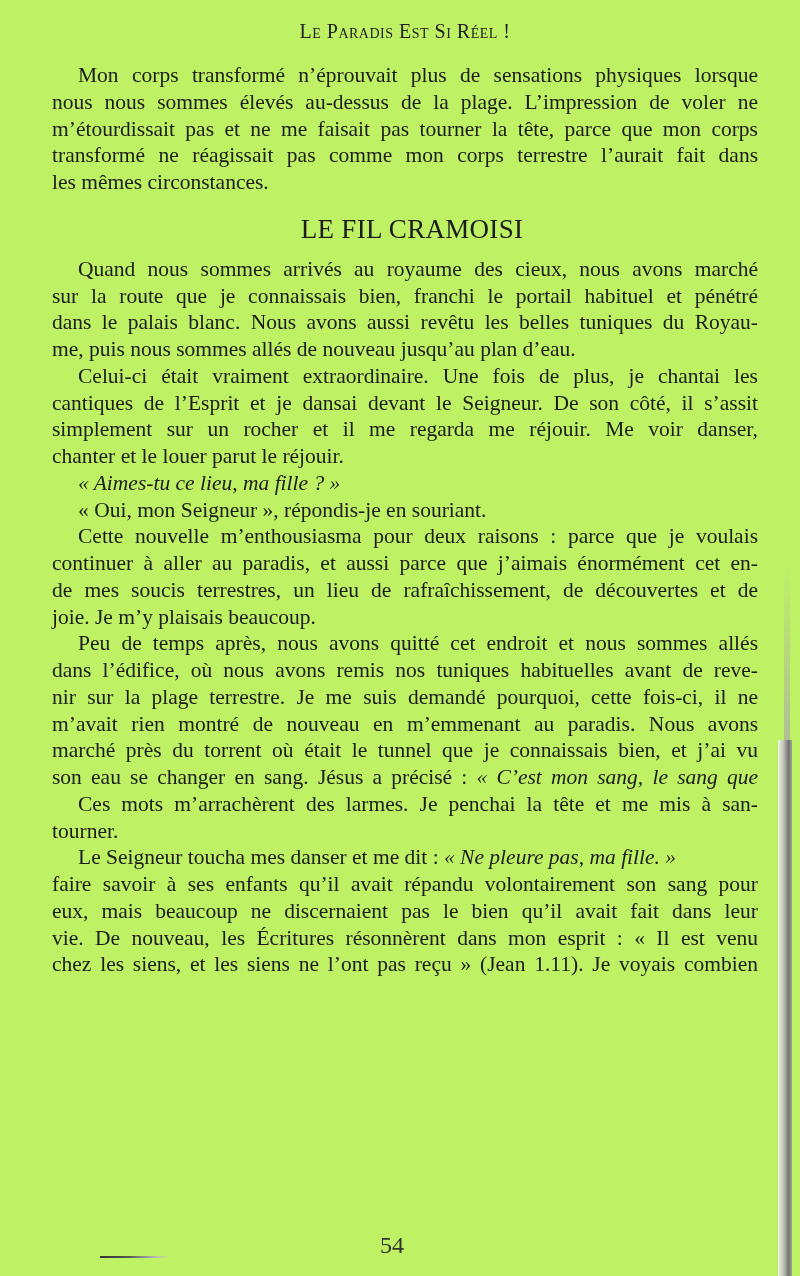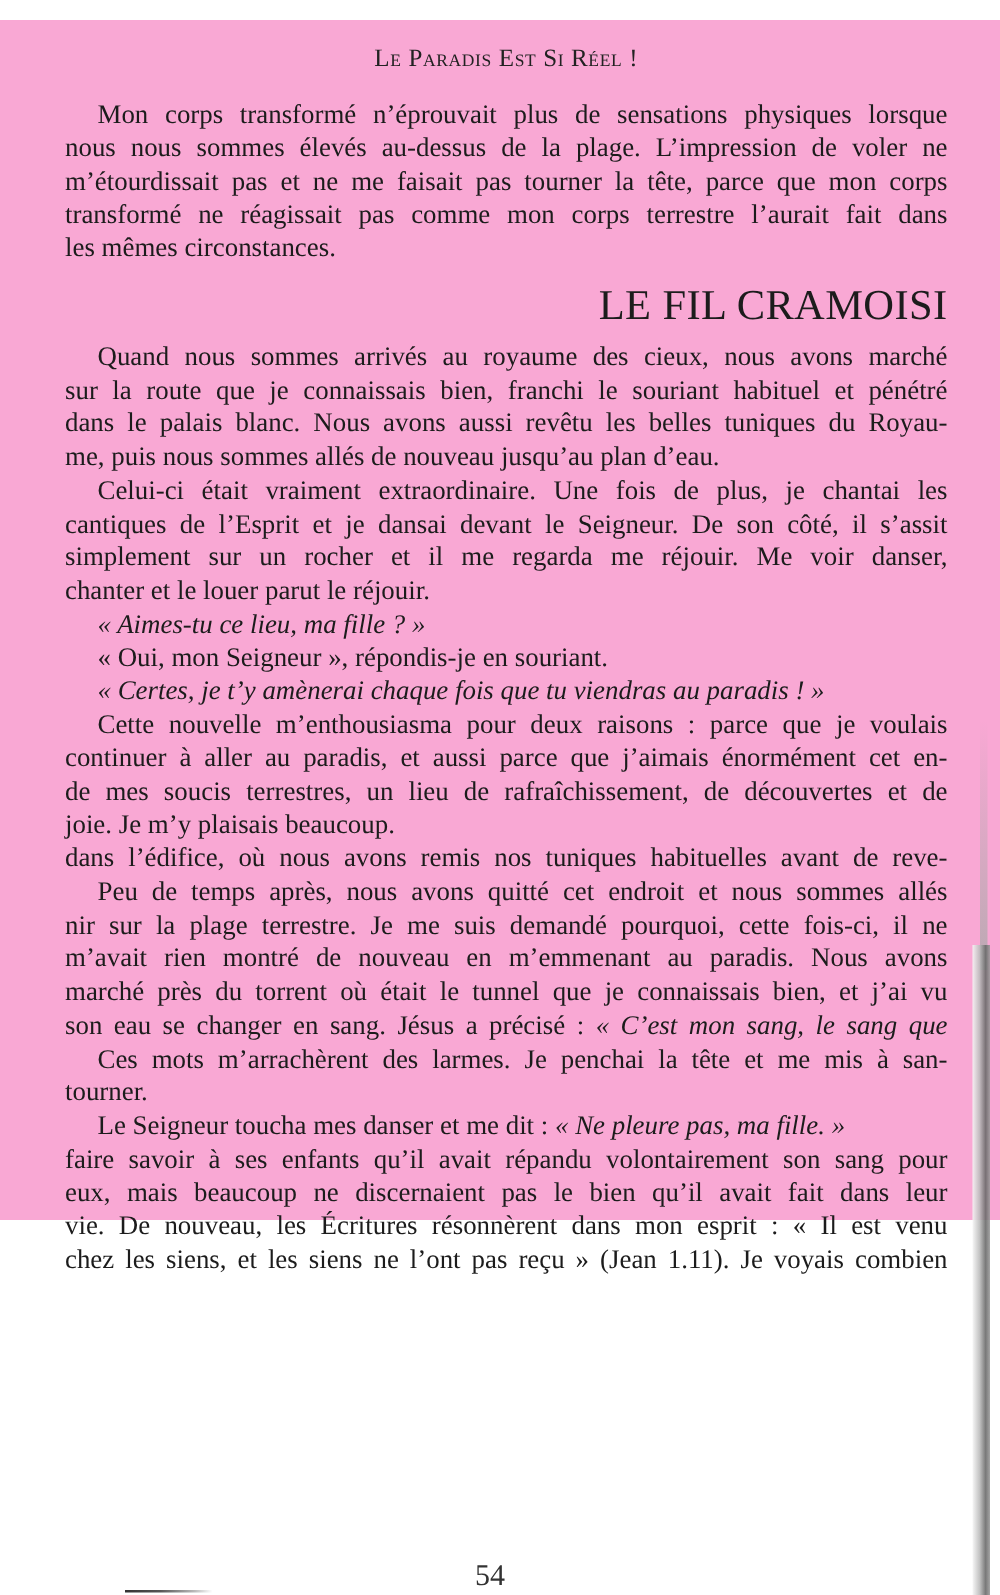--- a/index.html
+++ b/index.html
@@ -10,23 +10,23 @@
     body {
       width: 800px;
       height: 1276px;
       position: relative;
       overflow: hidden;
       font-family: "Liberation Serif", "DejaVu Serif", serif;
       color: #1c1c1c;
     }
     .page {
       position: absolute;
-      left: 0; top: 16px;
-      width: 800px; height: 960px;
-      background: #f9a8d4;
+      left: 0; top: 0;
+      width: 800px; height: 1276px;
+      background: #bef264;
     }
     .running-head {
       position: absolute;
       top: 20px;
       left: 0;
       width: 810px;
       text-align: center;
       font-size: 20px;
       font-variant: small-caps;
       letter-spacing: 0.5px;
@@ -49,22 +49,22 @@
     }
     .line.last {
       text-align-last: left;
     }
     .line.indent {
       padding-left: 26px;
     }
     .em { font-style: italic; }
     .section-title {
       display: block;
-      text-align: right;
-      font-size: 34px;
+      text-align: center;
+      font-size: 27px;
       height: 56px;
       line-height: 58px;
       margin-left: 14px;
       letter-spacing: 0.3px;
     }
     .gap { display: block; height: 4px; }
     .page-number {
       position: absolute;
       top: 1232px;
       left: 380px;
@@ -109,40 +109,39 @@
     <span class="line indent">Mon corps transformé n’éprouvait plus de sensations physiques lorsque</span>
     <span class="line">nous nous sommes élevés au-dessus de la plage. L’impression de voler ne</span>
     <span class="line">m’étourdissait pas et ne me faisait pas tourner la tête, parce que mon corps</span>
     <span class="line">transformé ne réagissait pas comme mon corps terrestre l’aurait fait dans</span>
     <span class="line last">les mêmes circonstances.</span>
 
     <span class="gap"></span>
     <span class="section-title">LE FIL CRAMOISI</span>
 
     <span class="line indent">Quand nous sommes arrivés au royaume des cieux, nous avons marché</span>
-    <span class="line">sur la route que je connaissais bien, franchi le souriant habituel et pénétré</span>
+    <span class="line">sur la route que je connaissais bien, franchi le portail habituel et pénétré</span>
     <span class="line">dans le palais blanc. Nous avons aussi revêtu les belles tuniques du Royau-</span>
     <span class="line last">me, puis nous sommes allés de nouveau jusqu’au plan d’eau.</span>
 
     <span class="line indent">Celui-ci était vraiment extraordinaire. Une fois de plus, je chantai les</span>
     <span class="line">cantiques de l’Esprit et je dansai devant le Seigneur. De son côté, il s’assit</span>
     <span class="line">simplement sur un rocher et il me regarda me réjouir. Me voir danser,</span>
     <span class="line last">chanter et le louer parut le réjouir.</span>
 
     <span class="line indent last em">« Aimes-tu ce lieu, ma fille ? »</span>
     <span class="line indent last">« Oui, mon Seigneur », répondis-je en souriant.</span>
-    <span class="line indent last em">« Certes, je t’y amènerai chaque fois que tu viendras au paradis ! »</span>
 
     <span class="line indent">Cette nouvelle m’enthousiasma pour deux raisons : parce que je voulais</span>
     <span class="line">continuer à aller au paradis, et aussi parce que j’aimais énormément cet en-</span>
     <span class="line">de mes soucis terrestres, un lieu de rafraîchissement, de découvertes et de</span>
     <span class="line last">joie. Je m’y plaisais beaucoup.</span>
 
+    <span class="line indent">Peu de temps après, nous avons quitté cet endroit et nous sommes allés</span>
     <span class="line">dans l’édifice, où nous avons remis nos tuniques habituelles avant de reve-</span>
-    <span class="line indent">Peu de temps après, nous avons quitté cet endroit et nous sommes allés</span>
     <span class="line">nir sur la plage terrestre. Je me suis demandé pourquoi, cette fois-ci, il ne</span>
     <span class="line">m’avait rien montré de nouveau en m’emmenant au paradis. Nous avons</span>
     <span class="line">marché près du torrent où était le tunnel que je connaissais bien, et j’ai vu</span>
     <span class="line"><span>son eau se changer en sang. Jésus a précisé : </span><span class="em">« C’est mon sang, le sang que</span></span>
 
     <span class="line indent">Ces mots m’arrachèrent des larmes. Je penchai la tête et me mis à san-</span>
     <span class="line last">tourner.</span>
 
     <span class="line indent last"><span>Le Seigneur toucha mes danser et me dit : </span><span class="em">« Ne pleure pas, ma fille. »</span></span>
 

